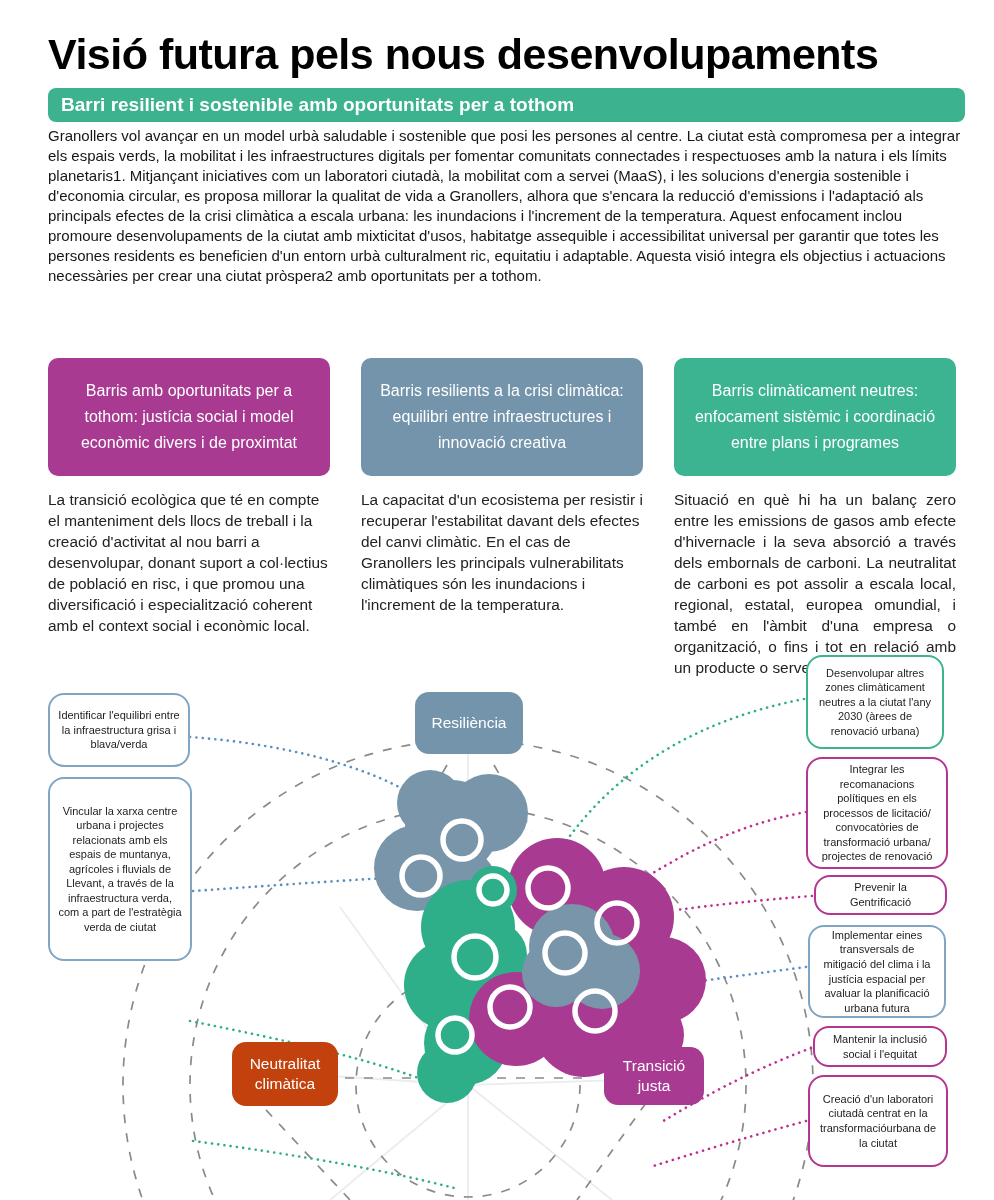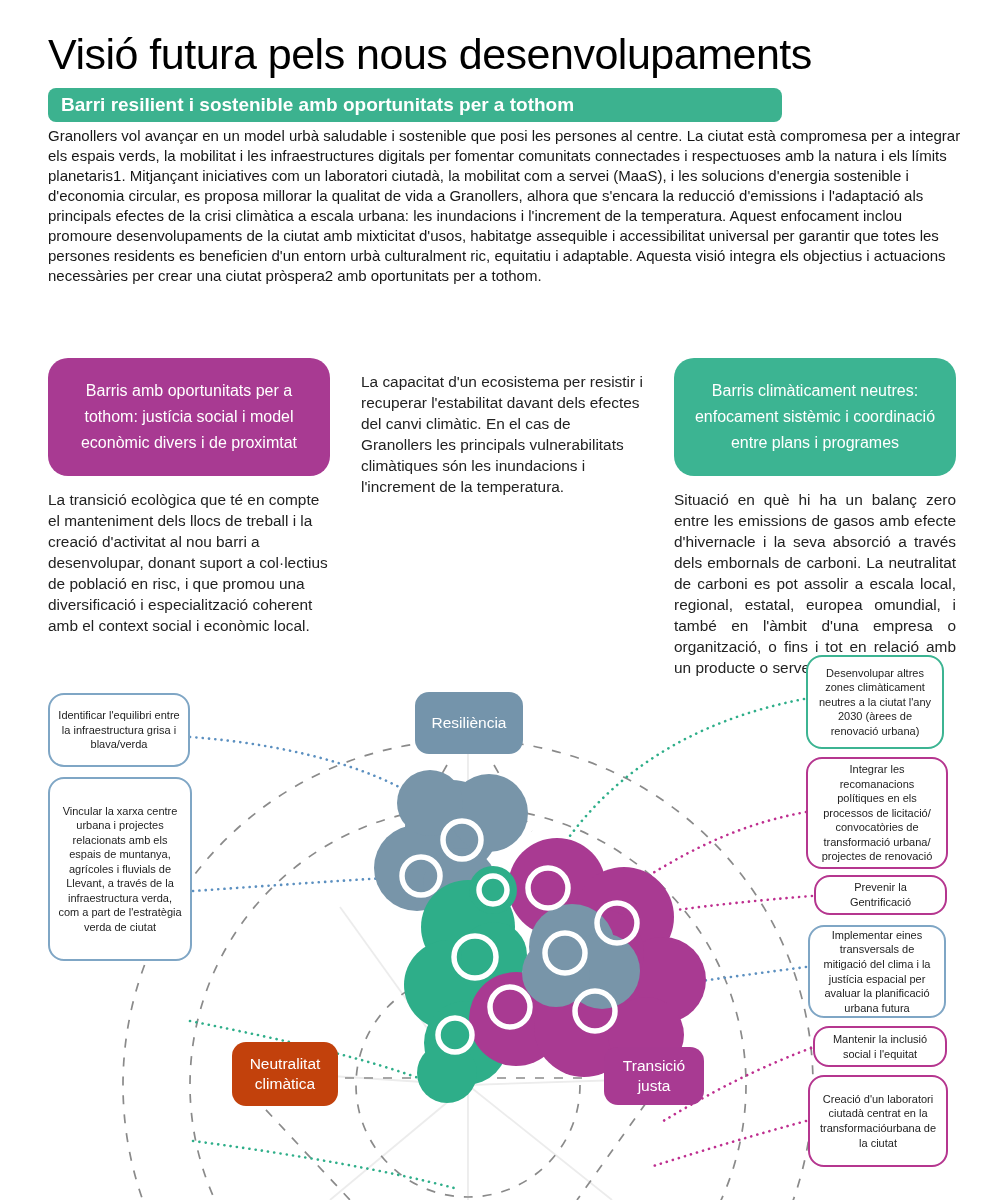--- a/index.html
+++ b/index.html
@@ -1,25 +1,25 @@
 <!DOCTYPE html>
 <html lang="ca"><head>
 <meta charset="utf-8">
 <style>
   html,body{margin:0;padding:0;background:#fff}
   body{font-family:"Liberation Sans",sans-serif;color:#1d1d1d;-webkit-font-smoothing:antialiased}
   .page{position:relative;width:994px;height:1200px;background:#fff;overflow:hidden}
 
-  .title{position:absolute;left:48px;top:30px;margin:0;font-size:43px;font-weight:400;letter-spacing:-.5px;color:#000;white-space:nowrap}
-  .banner{position:absolute;left:48px;top:88px;width:734px;height:34px;box-sizing:border-box;background:#3CB28F;border-radius:8px;color:#fff;font-weight:700;font-size:19px;line-height:33px;padding-left:13px;overflow:hidden;white-space:nowrap}
+  .title{position:absolute;left:48px;top:30px;margin:0;font-size:43px;font-weight:700;letter-spacing:-.5px;color:#000;white-space:nowrap}
+  .banner{position:absolute;left:48px;top:88px;width:917px;height:34px;box-sizing:border-box;background:#3CB28F;border-radius:8px;color:#fff;font-weight:700;font-size:19px;line-height:33px;padding-left:13px;overflow:hidden;white-space:nowrap}
   .intro{position:absolute;left:48px;top:126px;width:914px;margin:0;font-size:15px;line-height:1.33;color:#161616}
 
   .columns{position:absolute;left:48px;top:358px;width:908px;display:flex;gap:31px}
   .col{flex:1;min-width:0}
-  .col-header{min-height:104px;border-radius:20px;display:flex;align-items:center;justify-content:center;color:#fff;font-size:16px;line-height:1.62;text-align:center;padding:20px 14px;box-sizing:border-box}
+  .col-header{min-height:104px;border-radius:10px;display:flex;align-items:center;justify-content:center;color:#fff;font-size:16px;line-height:1.62;text-align:center;padding:20px 14px;box-sizing:border-box}
   .c1{background:#A83A92}.c2{background:#7494AB}.c3{background:#3CB492}
   .col-body{margin:13px 0 0;font-size:15.4px;line-height:1.37;color:#222}
   .justify{text-align:justify}
 
   .diagram{position:absolute;left:0;top:655px;width:994px;height:545px}
   .dsvg{position:absolute;left:0;top:0;z-index:1}
   .node{position:absolute;z-index:2;border-radius:14px;color:#fff;display:flex;align-items:center;justify-content:center;text-align:center;font-size:15.5px;line-height:1.3;padding:4px 12px;box-sizing:border-box}
   .n-res{left:415px;top:37px;width:108px;height:62px;background:#7494AB}
   .n-neu{left:232px;top:387px;width:106px;height:64px;background:#c2410c}
   .n-tra{left:604px;top:392px;width:100px;height:58px;background:#A83A92}
@@ -45,20 +45,21 @@
   <h1 class="title">Visió futura pels nous desenvolupaments</h1>
   <div class="banner">Barri resilient i sostenible amb oportunitats per a tothom</div>
   <p class="intro">Granollers vol avançar en un model urbà saludable i sostenible que posi les persones al centre. La ciutat està compromesa per a integrar els espais verds, la mobilitat i les infraestructures digitals per fomentar comunitats connectades i respectuoses amb la natura i els límits planetaris1. Mitjançant iniciatives com un laboratori ciutadà, la mobilitat com a servei (MaaS), i les solucions d'energia sostenible i d'economia circular, es proposa millorar la qualitat de vida a Granollers, alhora que s'encara la reducció d'emissions i l'adaptació als principals efectes de la crisi climàtica a escala urbana: les inundacions i l'increment de la temperatura. Aquest enfocament inclou promoure desenvolupaments de la ciutat amb mixticitat d'usos, habitatge assequible i accessibilitat universal per garantir que totes les persones residents es beneficien d'un entorn urbà culturalment ric, equitatiu i adaptable. Aquesta visió integra els objectius i actuacions necessàries per crear una ciutat pròspera2 amb oportunitats per a tothom.</p>
 
   <div class="columns">
     <div class="col">
       <div class="col-header c1">Barris amb oportunitats per a tothom: justícia social i model econòmic divers i de proximtat</div>
       <p class="col-body">La transició ecològica que té en compte el manteniment dels llocs de treball i la creació d'activitat al nou barri a desenvolupar, donant suport a col·lectius de població en risc, i que promou una diversificació i especialització coherent amb el context social i econòmic local.</p>
     </div>
     <div class="col">
+      <div class="col-header c2">Barris resilients a la crisi climàtica: equilibri entre infraestructures i innovació creativa</div>
       <p class="col-body">La capacitat d'un ecosistema per resistir i recuperar l'estabilitat davant dels efectes del canvi climàtic. En el cas de Granollers les principals vulnerabilitats climàtiques són les inundacions i l'increment de la temperatura.</p>
     </div>
     <div class="col">
       <div class="col-header c3">Barris climàticament neutres: enfocament sistèmic i coordinació entre plans i programes</div>
       <p class="col-body justify">Situació en què hi ha un balanç zero entre les emissions de gasos amb efecte d'hivernacle i la seva absorció a través dels embornals de carboni. La neutralitat de carboni es pot assolir a escala local, regional, estatal, europea omundial, i també en l'àmbit d'una empresa o organització, o fins i tot en relació amb un producte o servei.</p>
     </div>
   </div>
 
   <div class="diagram">
 

